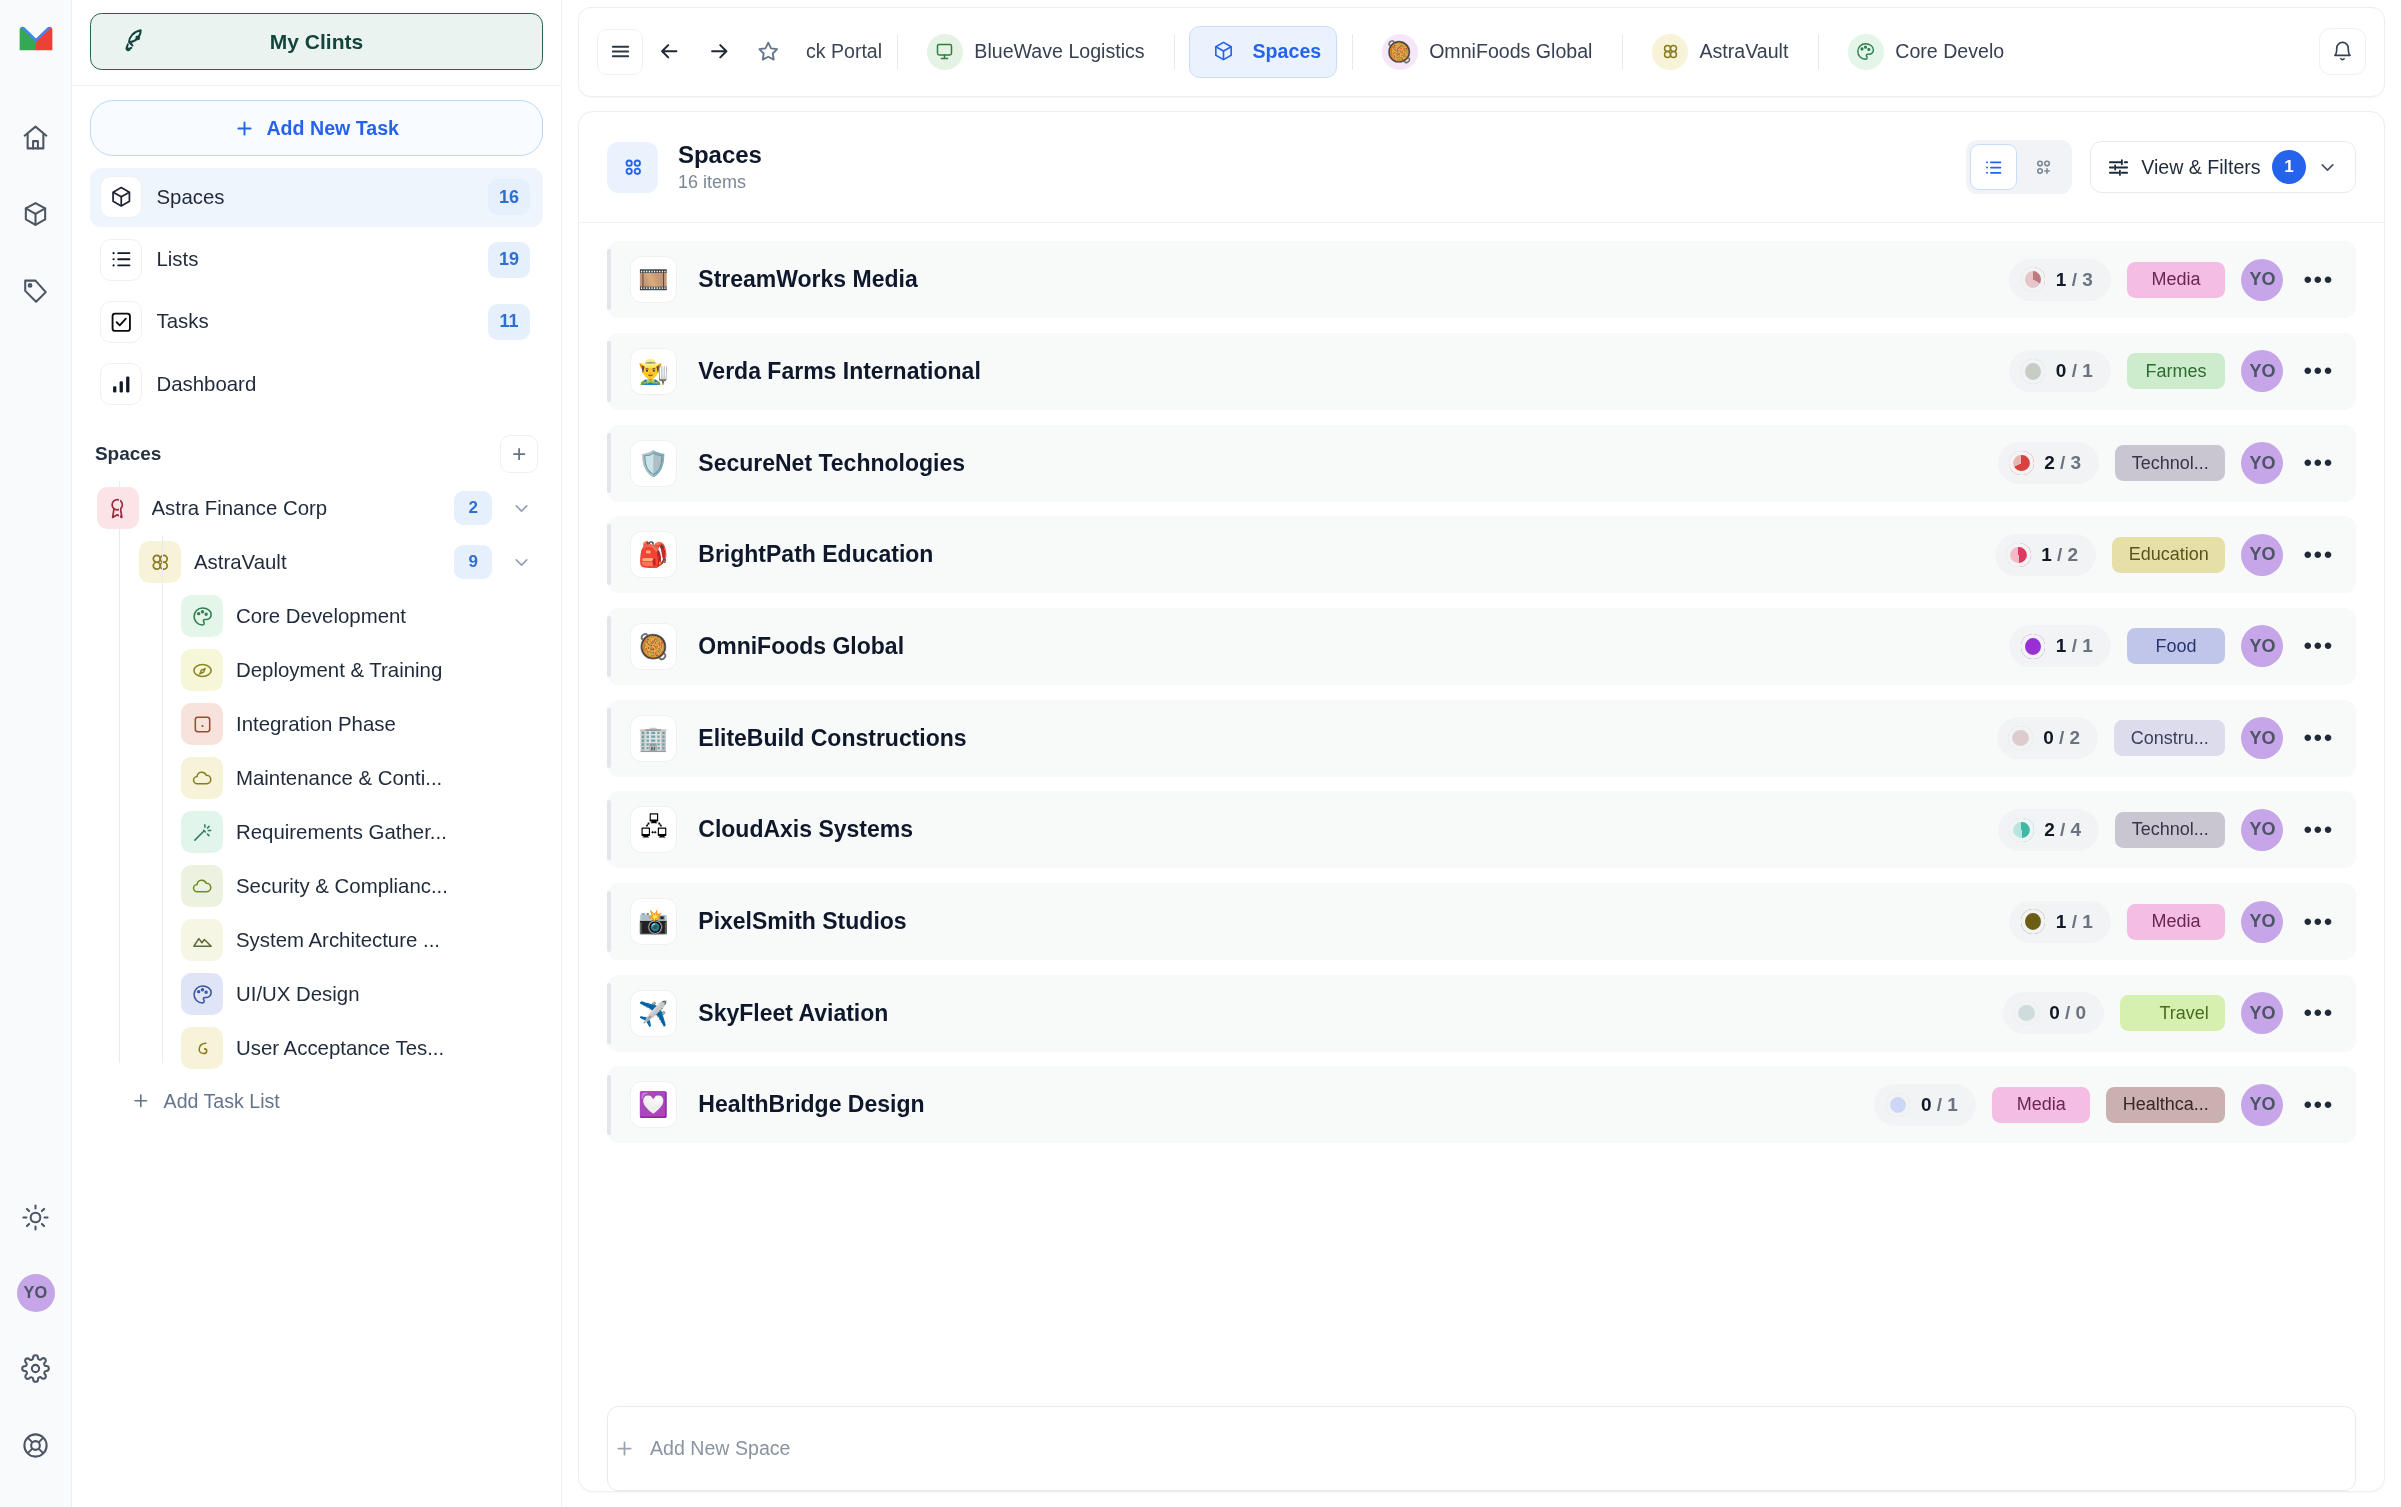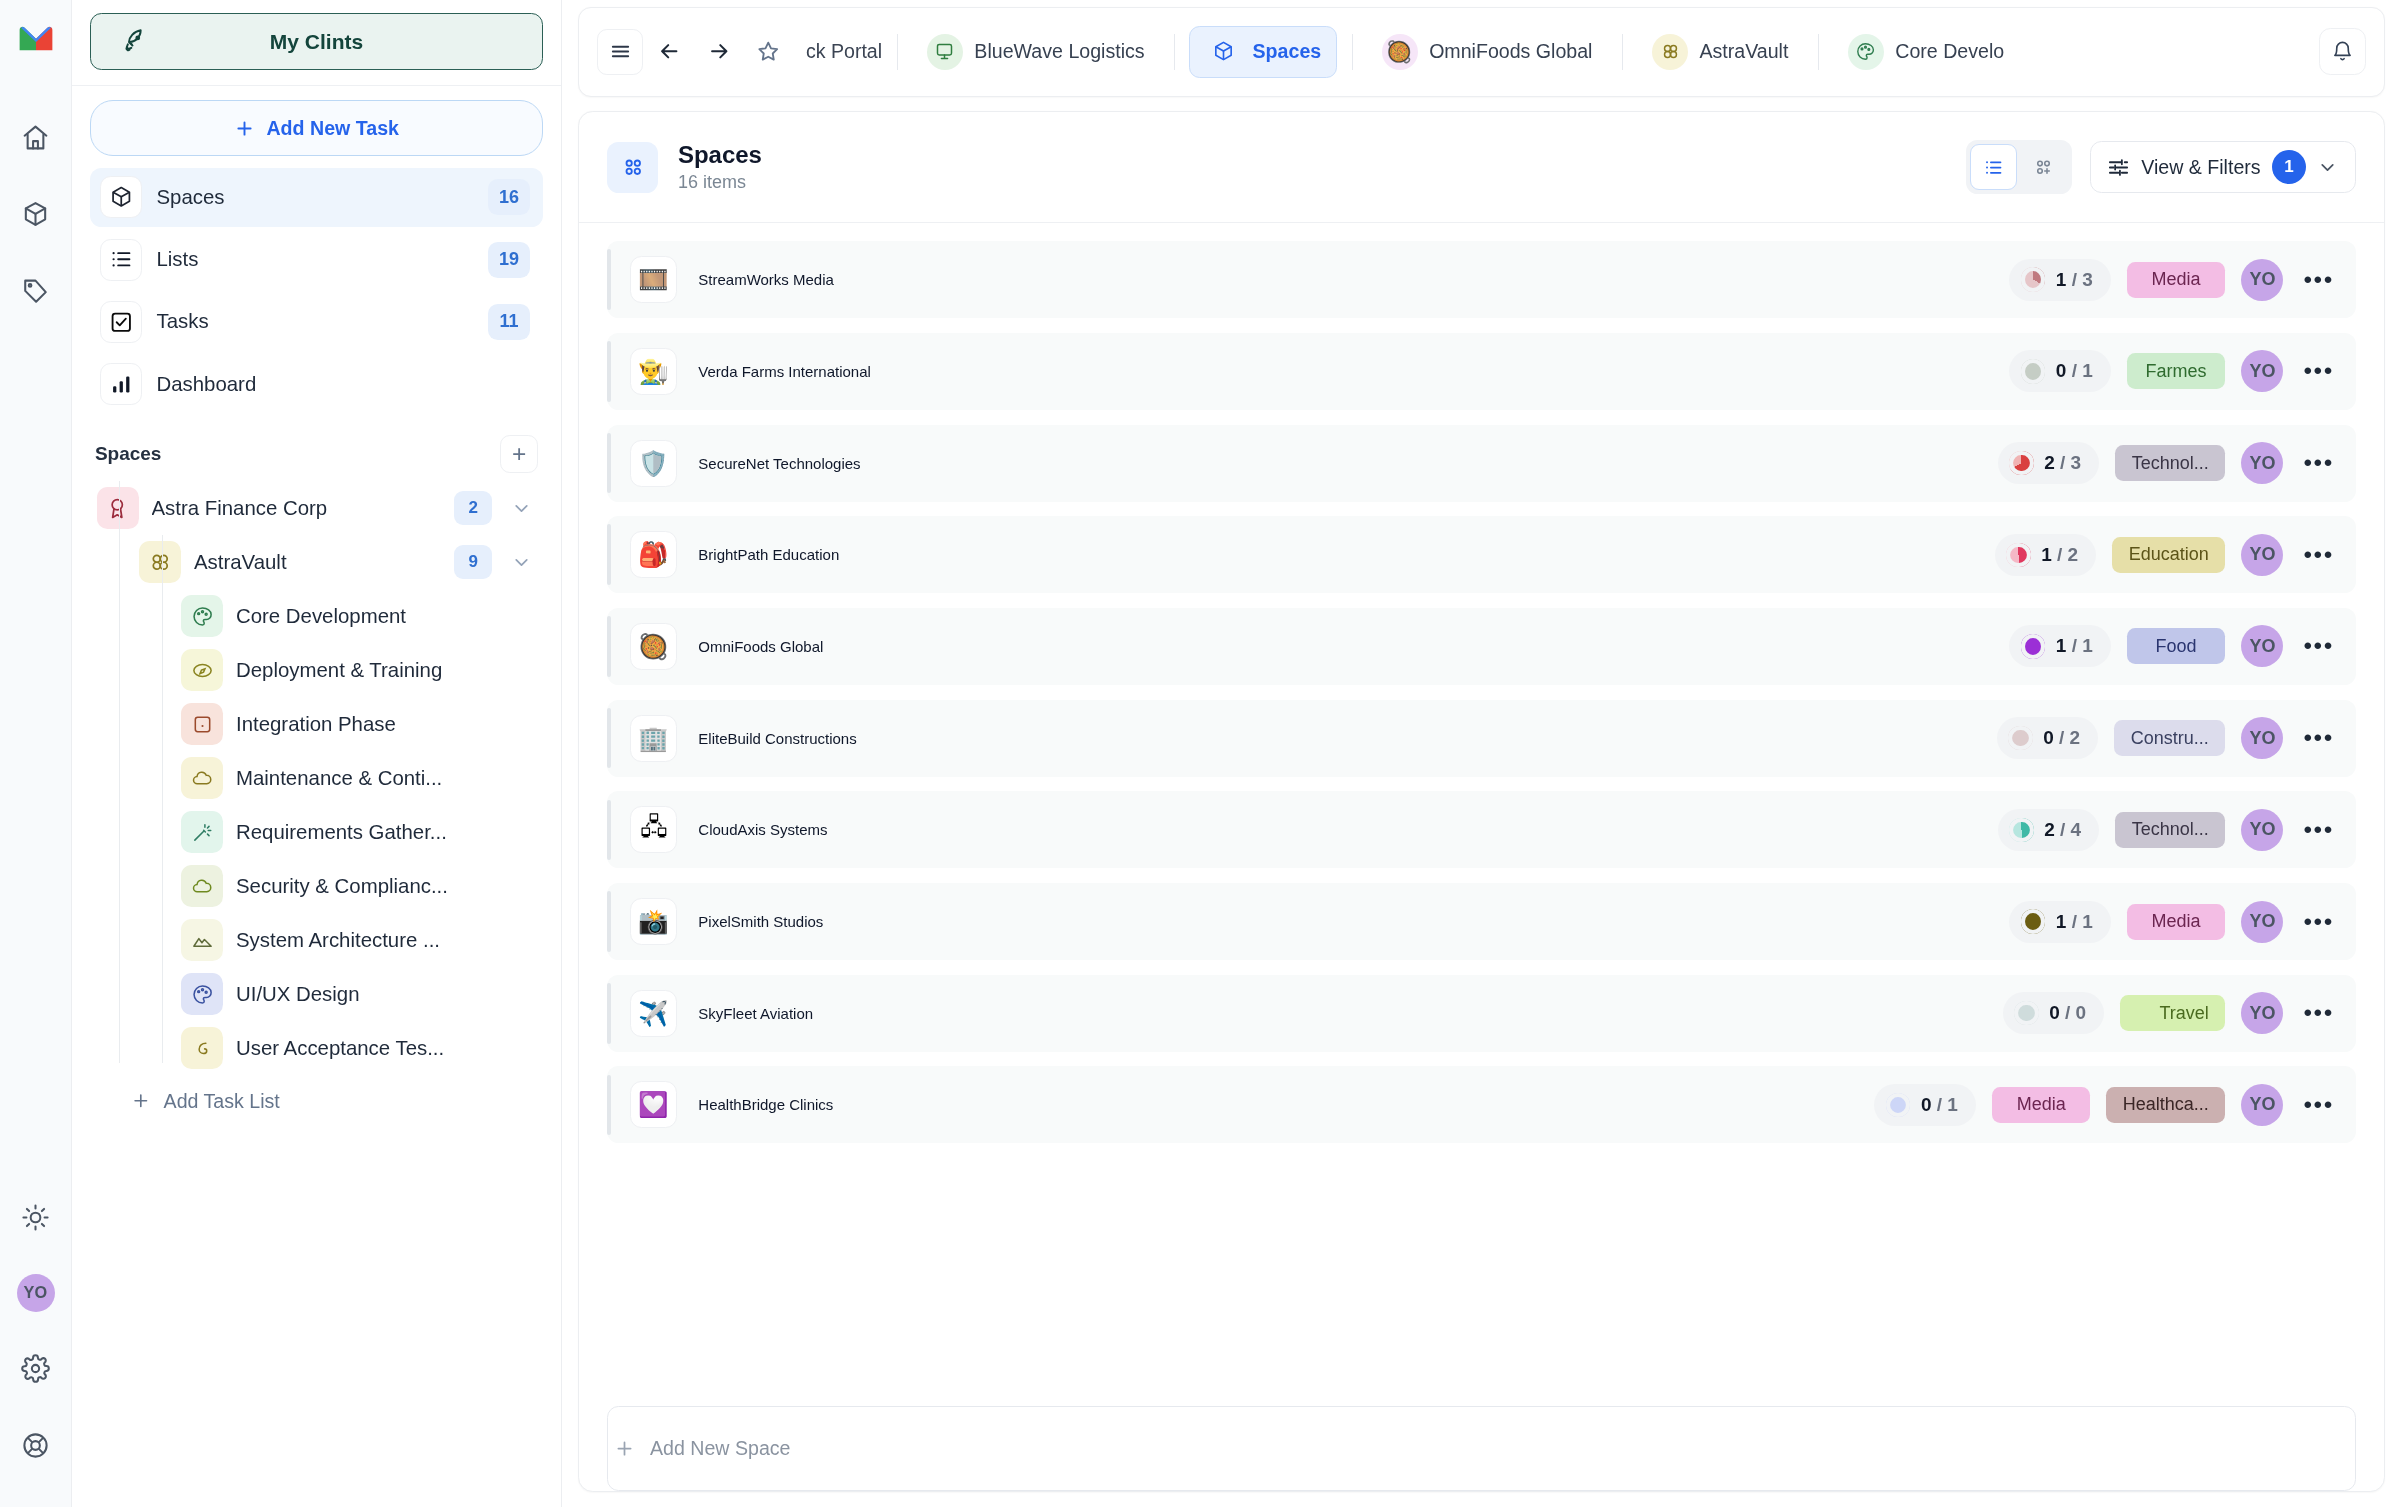--- a/index.html
+++ b/index.html
@@ -174,21 +174,21 @@
   }
   .row::before {
     content:""; position:absolute; left:0; top: 8.2px; bottom: 8.2px; width: 4.1px;
     background:#e2e6ea; border-radius: 3.3px;
   }
   .row-ico {
     width: 47px; height: 47px; flex:0 0 47px; border-radius: 11.4px; background:#fff;
     border:0.8px solid #eef0f3; display:flex; align-items:center; justify-content:center;
     font-size: 24.5px; margin-right: 21px;
   }
-  .row-name { font-size: 15px; color:#0f172a; font-weight: 400; }
+  .row-name { font-size: 23px; color:#0f172a; font-weight: 700; }
   .row-right { margin-left:auto; display:flex; align-items:center; gap: 16.3px; }
   .prog {
     height: 42px; border-radius: 21px; background:#f1f3f5;
     display:flex; align-items:center; gap: 10.6px; padding: 0 18px 0 11.4px;
   }
   .ring { width: 24.5px; height: 24.5px; border-radius: 50%; }
   .prog-txt { font-size: 19px; color:#111827; font-weight: 700; }
   .prog-txt .sl { color:#6b7280; font-weight:600; }
   .tag {
     height: 36px; min-width: 98px; padding: 0 16.3px; border-radius: 8.2px;
@@ -743,21 +743,21 @@
                 <span class="ring" style="background: conic-gradient(rgb(168, 188, 188) 0deg, rgb(168, 188, 188) 0deg, rgb(207, 220, 220) 0deg, rgb(207, 220, 220) 360deg); box-shadow: rgb(241, 243, 245) 0px 0px 0px 4.1px inset;"></span>
                 <span class="prog-txt">0<span class="sl"> / 0</span></span>
               </span>
               <span class="tag" style="background: rgb(214, 240, 176); color: rgb(74, 107, 31); padding-left: 39px;">Travel</span>
               <span class="av">YO</span>
               <span class="dots">•••</span>
             </span>
           </div>
           <div class="row">
             <span class="row-ico">💟</span>
-            <span class="row-name">HealthBridge Clinics</span>
+            <span class="row-name">HealthBridge Design</span>
             <span class="row-right">
               <span class="prog">
                 <span class="ring" style="background: conic-gradient(rgb(170, 184, 240) 0deg, rgb(170, 184, 240) 0deg, rgb(205, 214, 247) 0deg, rgb(205, 214, 247) 360deg); box-shadow: rgb(241, 243, 245) 0px 0px 0px 4.1px inset;"></span>
                 <span class="prog-txt">0<span class="sl"> / 1</span></span>
               </span>
               <span class="tag" style="background: rgb(243, 189, 228); color: rgb(107, 37, 80);">Media</span>
               <span class="tag" style="background: rgb(203, 176, 176); color: rgb(58, 38, 38);">Healthca...</span>
               <span class="av">YO</span>
               <span class="dots">•••</span>
             </span>

